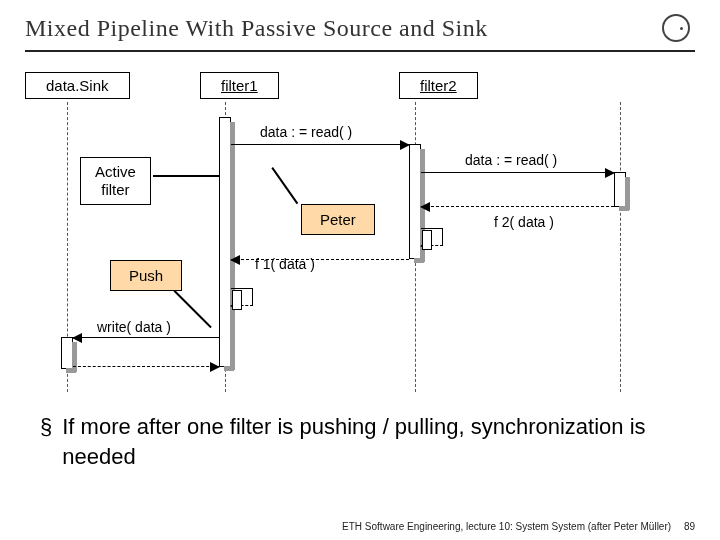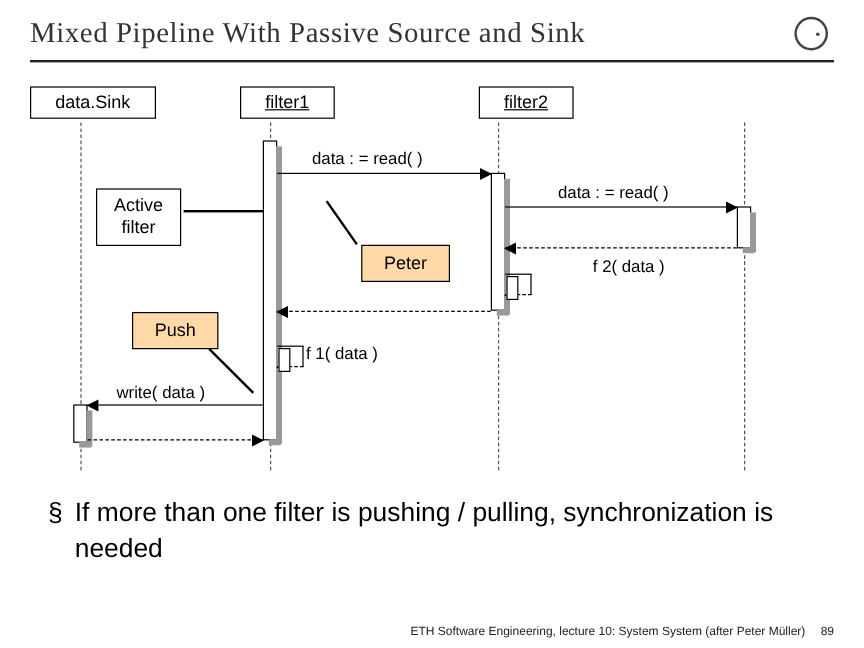--- a/index.html
+++ b/index.html
@@ -226,21 +226,21 @@
 
   <div class="callout" style="left:276px; top:132px;">
     <span>Peter</span>
   </div>
   <div class="callout-line" style="left:248px; top:95px; width:44px; transform:rotate(55deg); transform-origin:left top;"></div>
 
   <div class="arrow arrow-dashed" style="left:206px; top:187px; width:178px;">
     <div class="arrow-head-l"></div>
   </div>
 
-  <div class="arrow-label" style="left:230px; top:214px;">f 1( data )</div>
+  <div class="arrow-label" style="left:230px; top:184px;">f 1( data )</div>
   <div class="self-loop" style="left:206px; top:216px;">
     <div class="ret-head"></div>
   </div>
   <div class="activation" style="left:212px; top:218px; height:20px; width:10px;"></div>
 
   <div class="callout" style="left:85px; top:188px;">
     <span>Push</span>
   </div>
   <div class="callout-line" style="left:150px; top:218px; width:52px; transform:rotate(45deg); transform-origin:left top;"></div>
 
@@ -250,19 +250,19 @@
   </div>
 
   <div class="arrow arrow-dashed" style="left:48px; top:294px; width:146px;">
     <div class="arrow-head-r"></div>
   </div>
 
 </div>
 
 <div class="bullet">
   <span class="dot">§</span>
-  <span>If more than one filter is pushing / pulling, synchronization is needed</span>
+  <span>If more after one filter is pushing / pulling, synchronization is needed</span>
 </div>
 
 <div class="footer">
   <span>ETH Software Engineering, lecture 10: System System (after Peter Müller)</span>
   <span class="pg">89</span>
 </div>
 
 </body></html>

